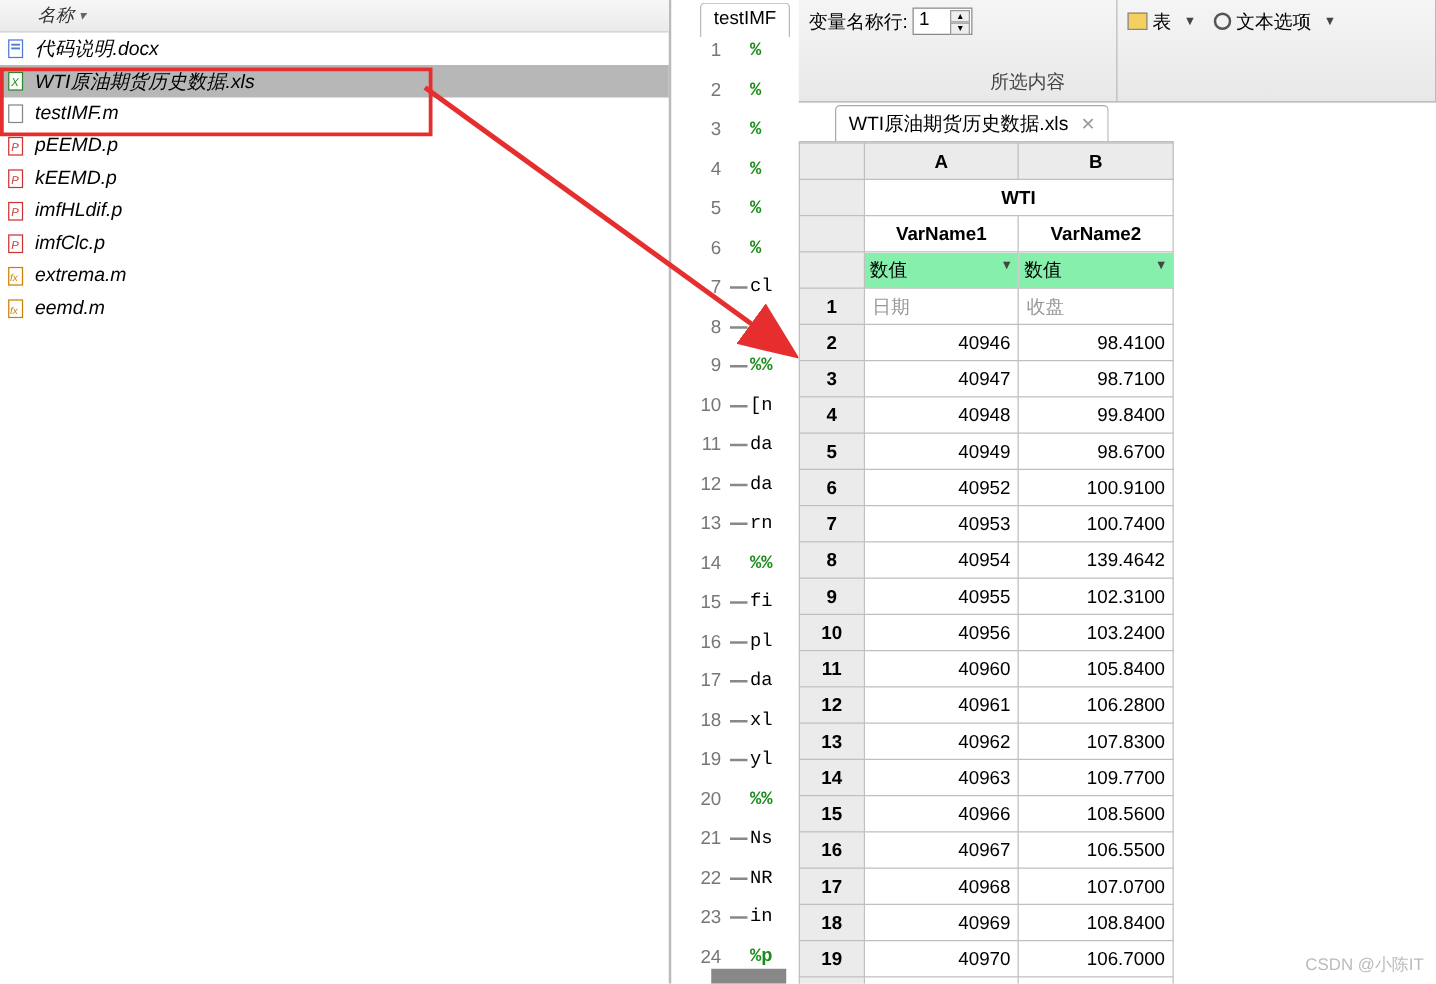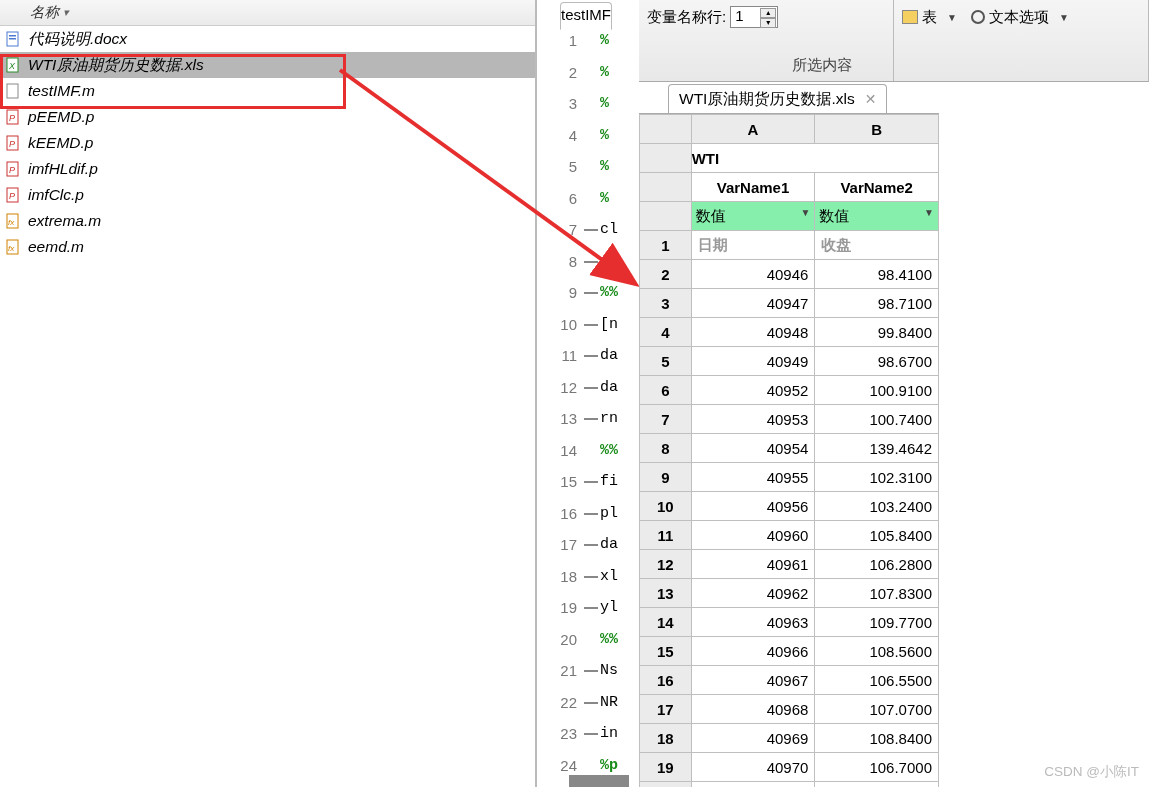--- a/index.html
+++ b/index.html
@@ -28,21 +28,21 @@
     }
     .file-row .icon { width:18px; height:18px; margin-right:6px; display:flex; align-items:center; justify-content:center; }
     .file-row.selected { background:#b7b7b7; color:#000; }
     .red-box {
       position: absolute; left: 0; top: 54px; width: 346px; height: 55px;
       border: 3px solid #e62e2e; pointer-events:none;
     }
     .editor-tab {
       position:absolute; left:560px; top:2px; height:28px; background:#fff;
       border:1px solid #bbb; border-bottom:1px solid #fff; border-radius:4px 4px 0 0;
-      padding:3px 0; font-size:15px;
+      padding:3px 10px; font-size:15px;
     }
     .gutter {
       position:absolute; left:539px; top:32px; width:44px; height:755px; background:#fff;
       text-align:right; color:#777; font-size:15px;
     }
     .gutter div { height:31.5px; padding-right:6px; }
     .code-col {
       position:absolute; left:584px; top:32px; width:55px; height:755px;
       font-family:"Courier New",monospace; font-size:15px;
     }
@@ -75,27 +75,27 @@
     .spreadsheet {
       position:absolute; left:639px; top:113px; width:300px; height:674px;
       border-top:1px solid #aaa; background:#fff;
     }
     .spreadsheet table { border-collapse:collapse; width:100%; }
     .spreadsheet th, .spreadsheet td {
       border:1px solid #bfbfbf; height:29px; font-size:15px;
     }
     .corner { width:46px; background:#ebebeb; }
     .colhdr { width:110px; background:#ebebeb; font-weight:bold; text-align:center; font-size:17px; }
-    .merged-title { text-align:left; font-weight:bold; font-size:17px; background:#fff; }
+    .merged-title { text-align:center; font-weight:bold; font-size:17px; background:#fff; }
     .varname { font-weight:bold; text-align:center; font-size:15.5px; }
     .type-row td.t { background:#86efac; text-align:left; padding-left:4px; position:relative; }
     .type-caret { position:absolute; right:4px; font-size:10px; color:#444; }
     .rownum { background:#ebebeb; text-align:center; font-weight:bold; width:46px; }
     .data-cell { text-align:right; padding-right:6px; }
-    .gray-text { color:#999; text-align:left; padding-left:6px;font-weight:bold; }
+    .gray-text { color:#999; text-align:left; padding-left:6px; }
     .watermark {
       position:absolute; right:10px; bottom:6px; color:#bbb; font-size:13.5px;
     }
     .arrow-svg { position:absolute; left:300px; top:60px; pointer-events:none; }
     .scrollblock { position:absolute; left:569px; top:775px; width:60px; height:12px; background:#888; }
   </style>
 </head>
 <body>
 
 <div class="left-pane">

